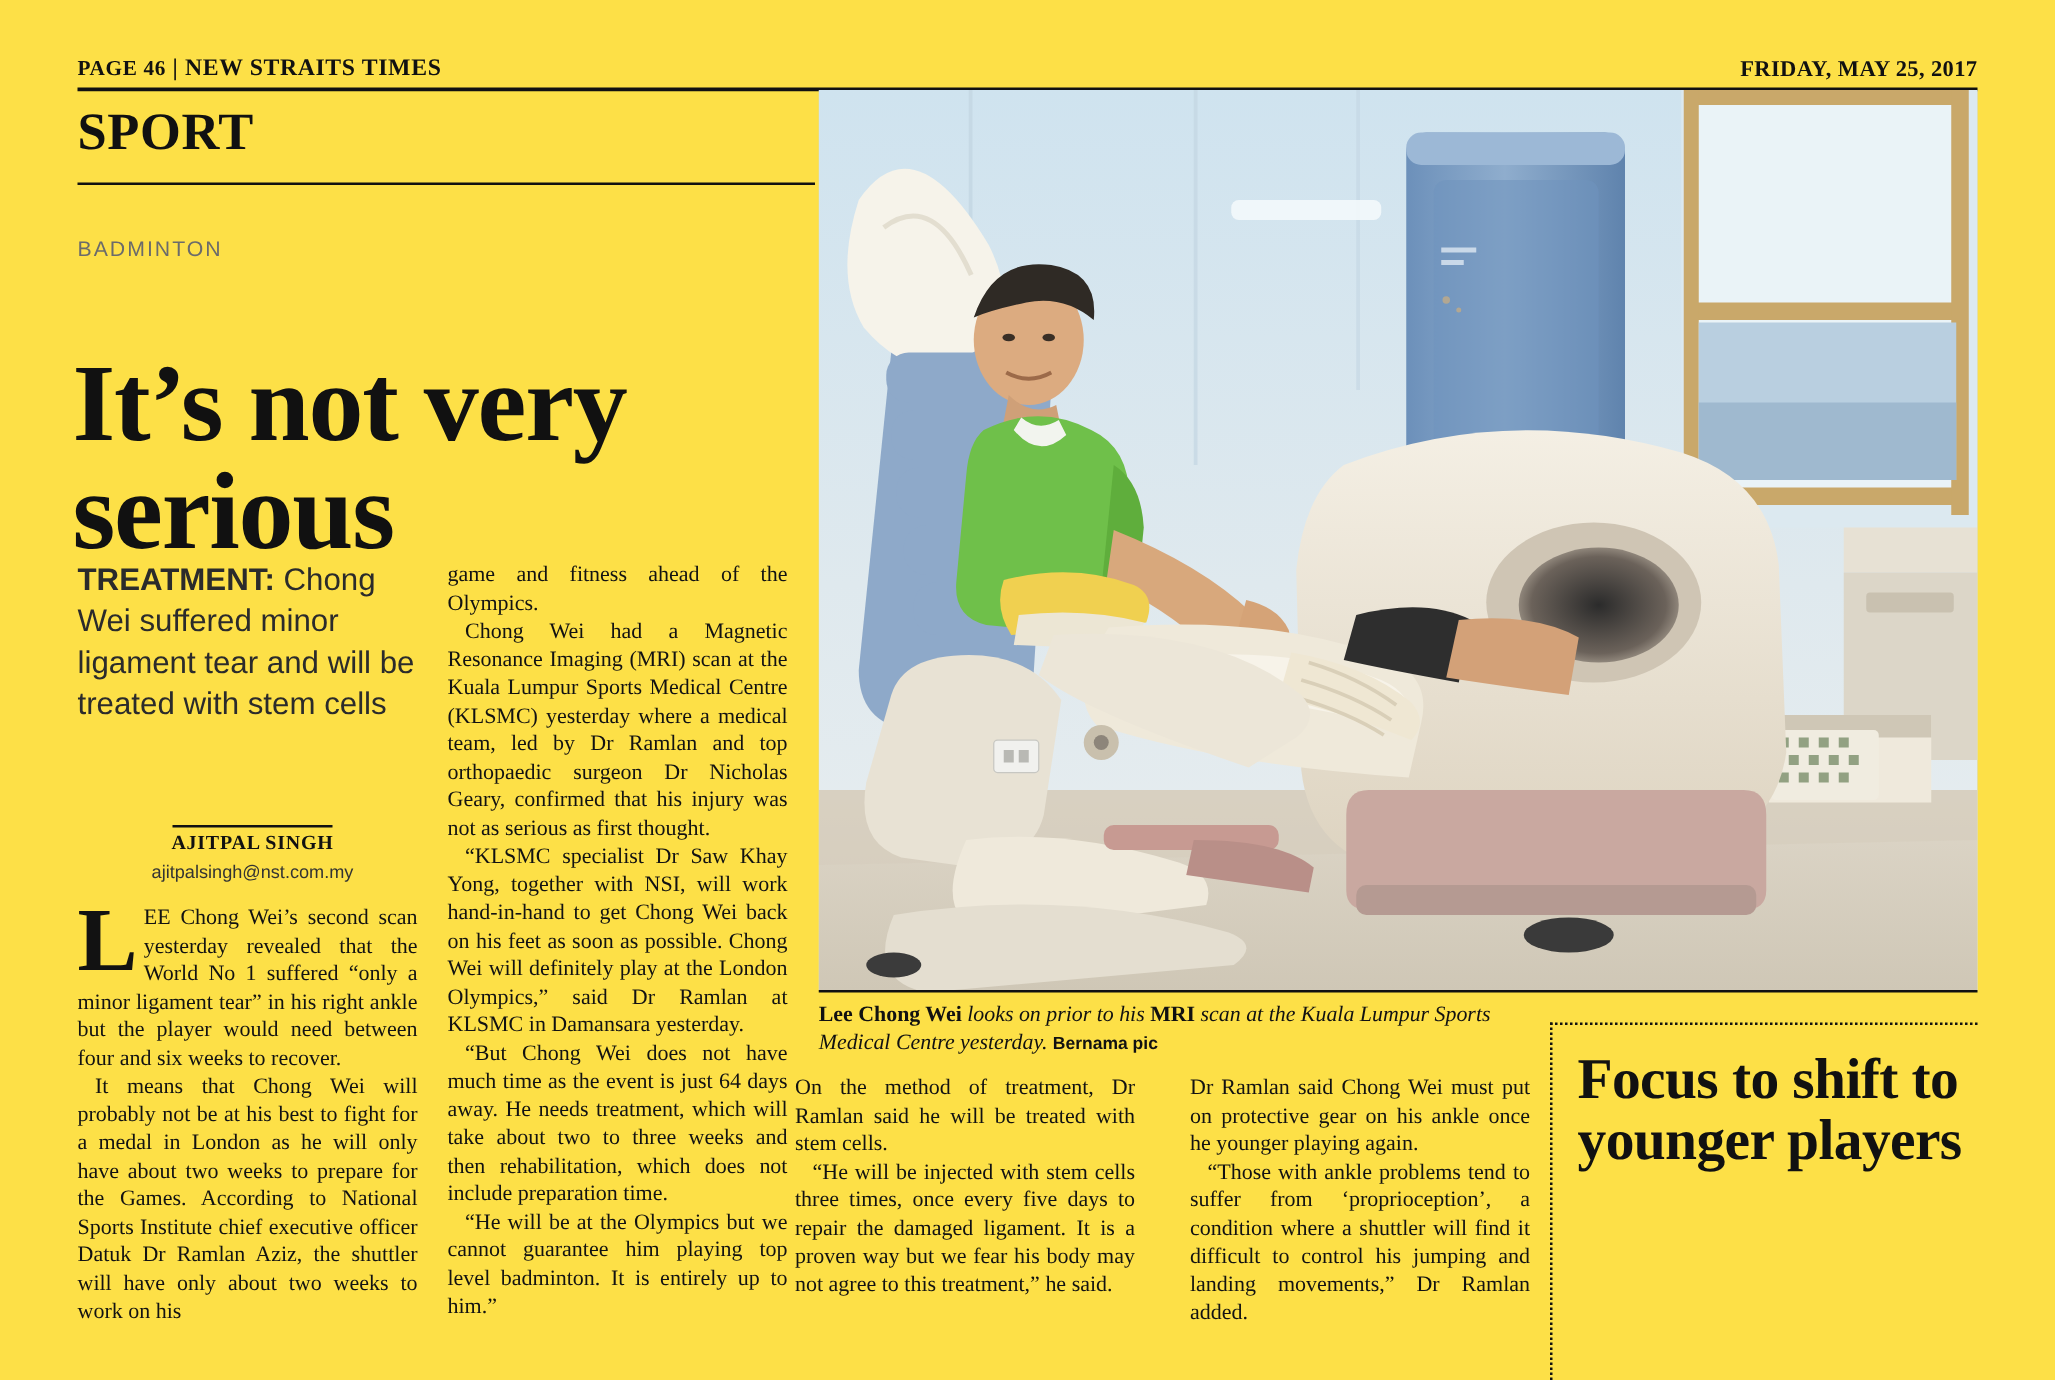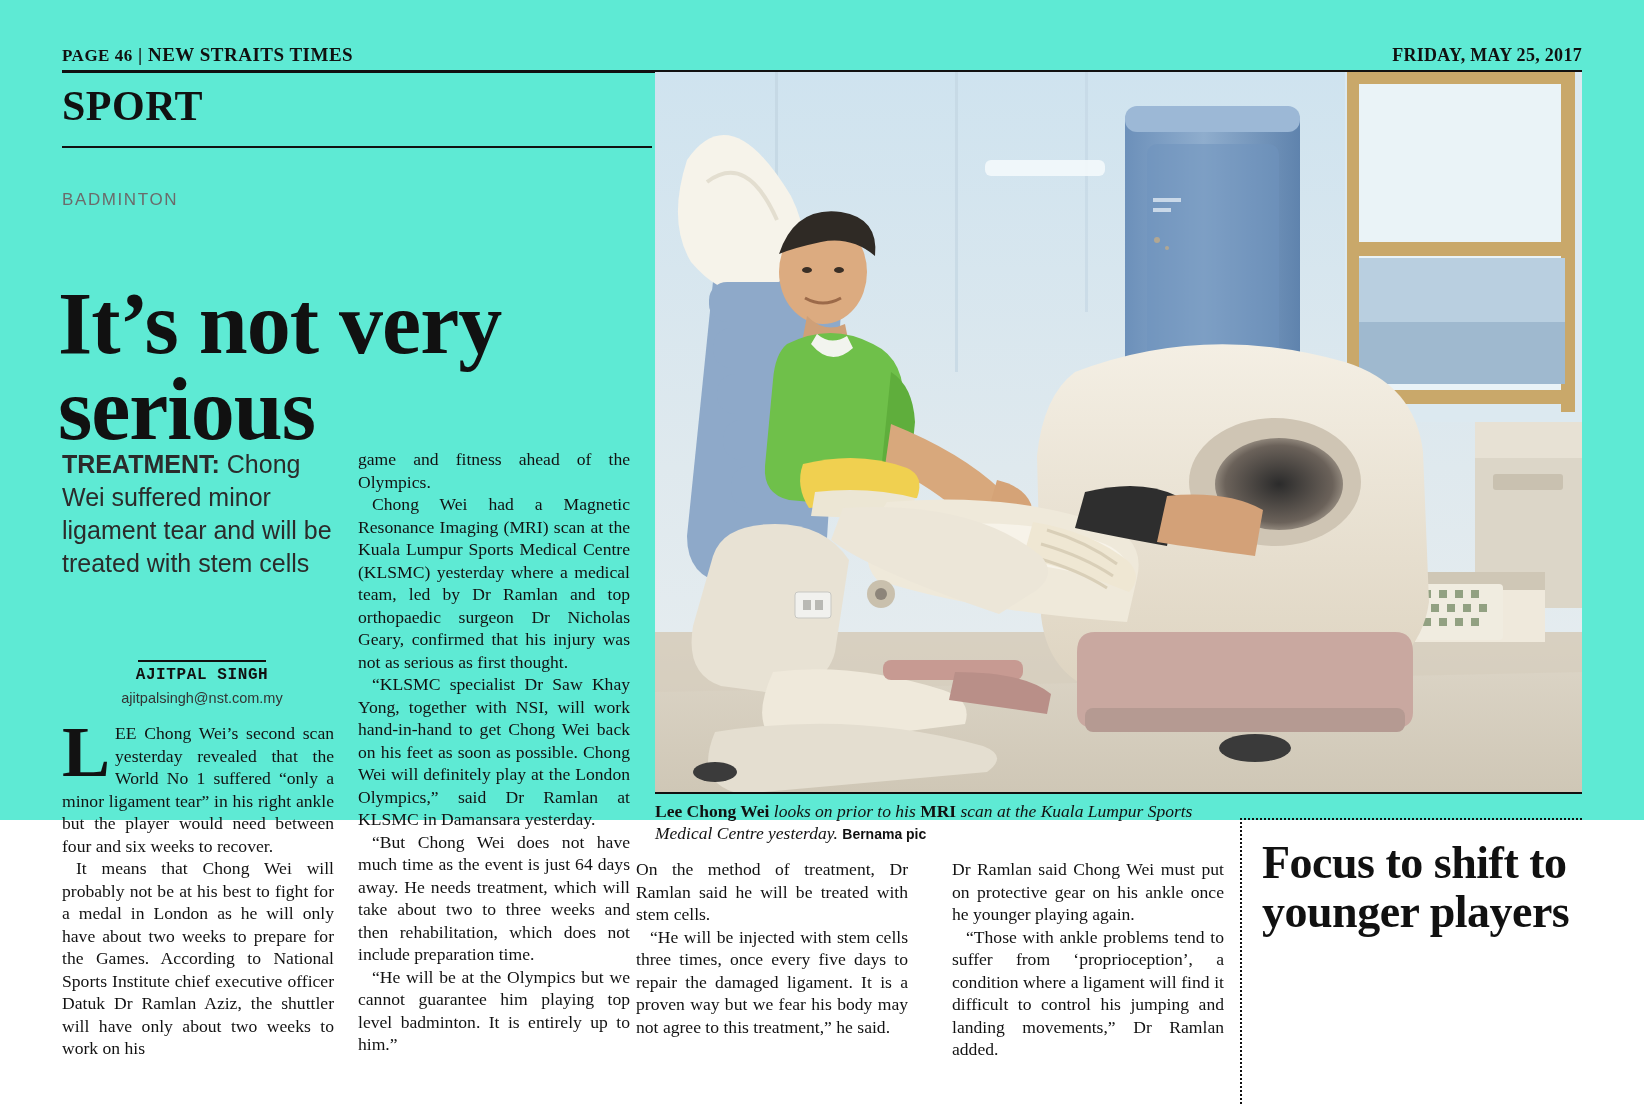--- a/index.html
+++ b/index.html
@@ -11,22 +11,22 @@
     width: 1644px;
     height: 1104px;
     overflow: hidden;
     font-family: "Liberation Serif", serif;
     color: #111;
     position: relative;
   }
   .page {
     position: absolute;
     left: 0; top: 0;
-    width: 1644px; height: 820px;
-    background: #5eead4;
+    width: 1644px; height: 1104px;
+    background: #fde047;
   }
 
   
   .masthead {
     position: absolute;
     left: 62px; top: 44px; width: 1520px;
     display: flex;
     align-items: flex-end;
     justify-content: space-between;
     border-bottom: 3px solid #111;
@@ -102,21 +102,21 @@
     position: absolute;
     left: 138px; top: 660px;
     width: 128px;
     border-bottom: 2px solid #111;
   }
   .byline {
     position: absolute;
     left: 62px; top: 666px;
     width: 280px;
     text-align: center;
-    font-family: Liberation Mono, monospace;
+    font-family: Liberation Serif, serif;
     font-weight: bold;
     font-size: 16px;
     letter-spacing: 0.6px;
   }
   .byline-email {
     position: absolute;
     left: 62px; top: 690px;
     width: 280px;
     text-align: center;
     font-family: "Liberation Sans", sans-serif;
@@ -256,21 +256,21 @@
     <p>“He will be at the Olympics but we cannot guarantee him playing top level badminton. It is entirely up to him.”</p>
   </div>
 
   <div class="col" id="col3">
     <p class="first">On the method of treatment, Dr Ramlan said he will be treated with stem cells.</p>
     <p>“He will be injected with stem cells three times, once every five days to repair the damaged ligament. It is a proven way but we fear his body may not agree to this treatment,” he said.</p>
   </div>
 
   <div class="col" id="col4">
     <p class="first">Dr Ramlan said Chong Wei must put on protective gear on his ankle once he younger playing again.</p>
-    <p>“Those with ankle problems tend to suffer from ‘proprioception’, a condition where a ligament will find it difficult to control his jumping and landing movements,” Dr Ramlan added.</p>
+    <p>“Those with ankle problems tend to suffer from ‘proprioception’, a condition where a shuttler will find it difficult to control his jumping and landing movements,” Dr Ramlan added.</p>
   </div>
 
   <div class="photo">
     <svg width="927" height="720" viewBox="0 0 927 720" xmlns="http://www.w3.org/2000/svg">
       <defs>
         <linearGradient id="wallg" x1="0" y1="0" x2="0" y2="1">
           <stop offset="0%" stop-color="#cfe3ef"></stop>
           <stop offset="55%" stop-color="#dfe9ee"></stop>
           <stop offset="100%" stop-color="#e9eef0"></stop>
         </linearGradient>

